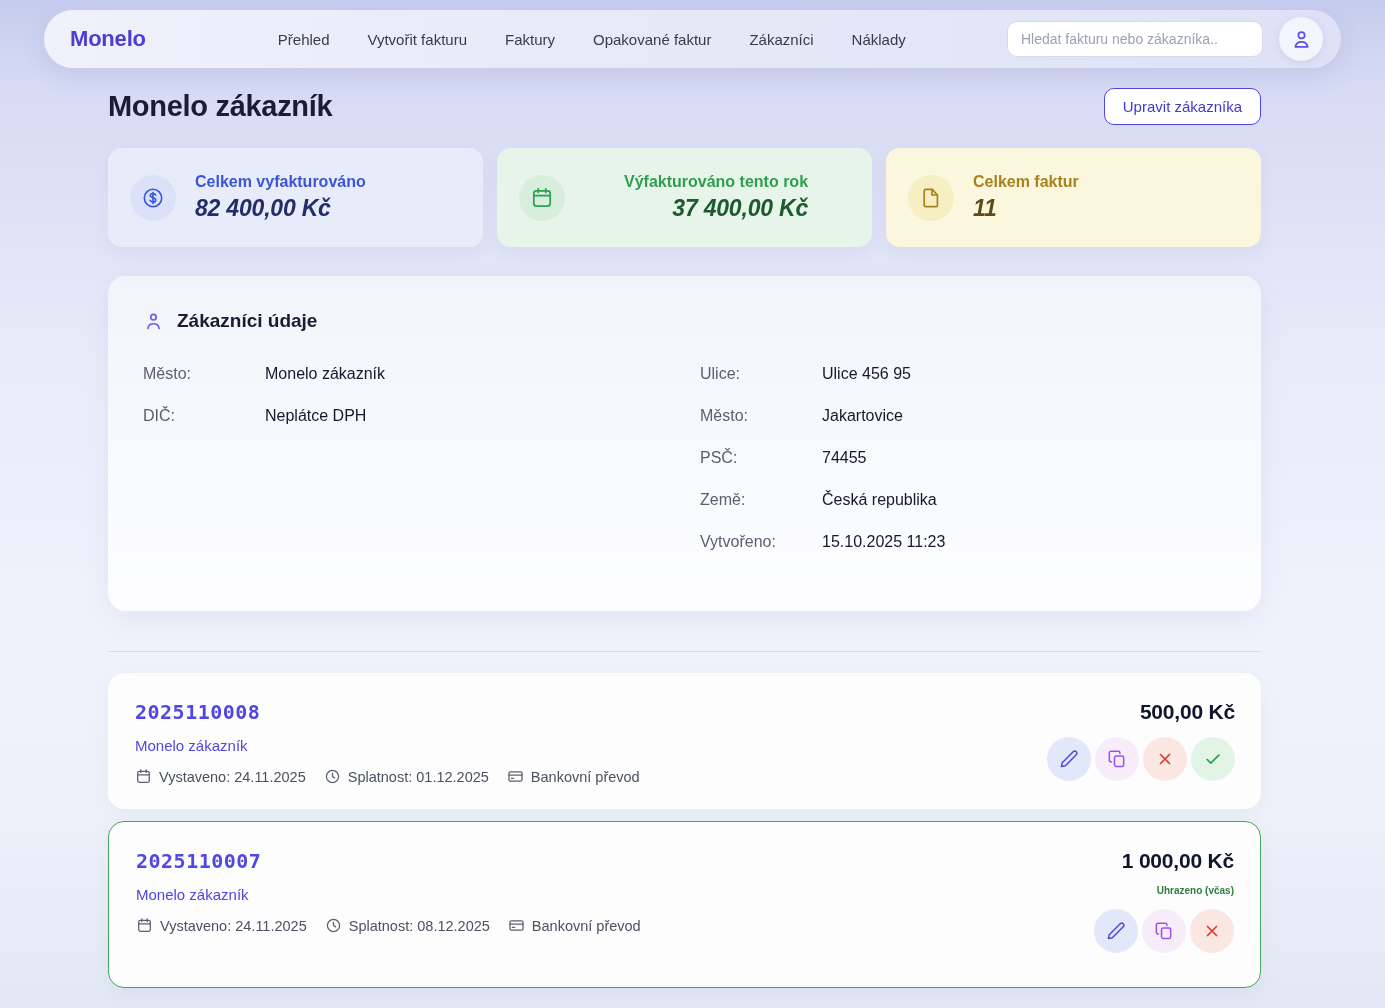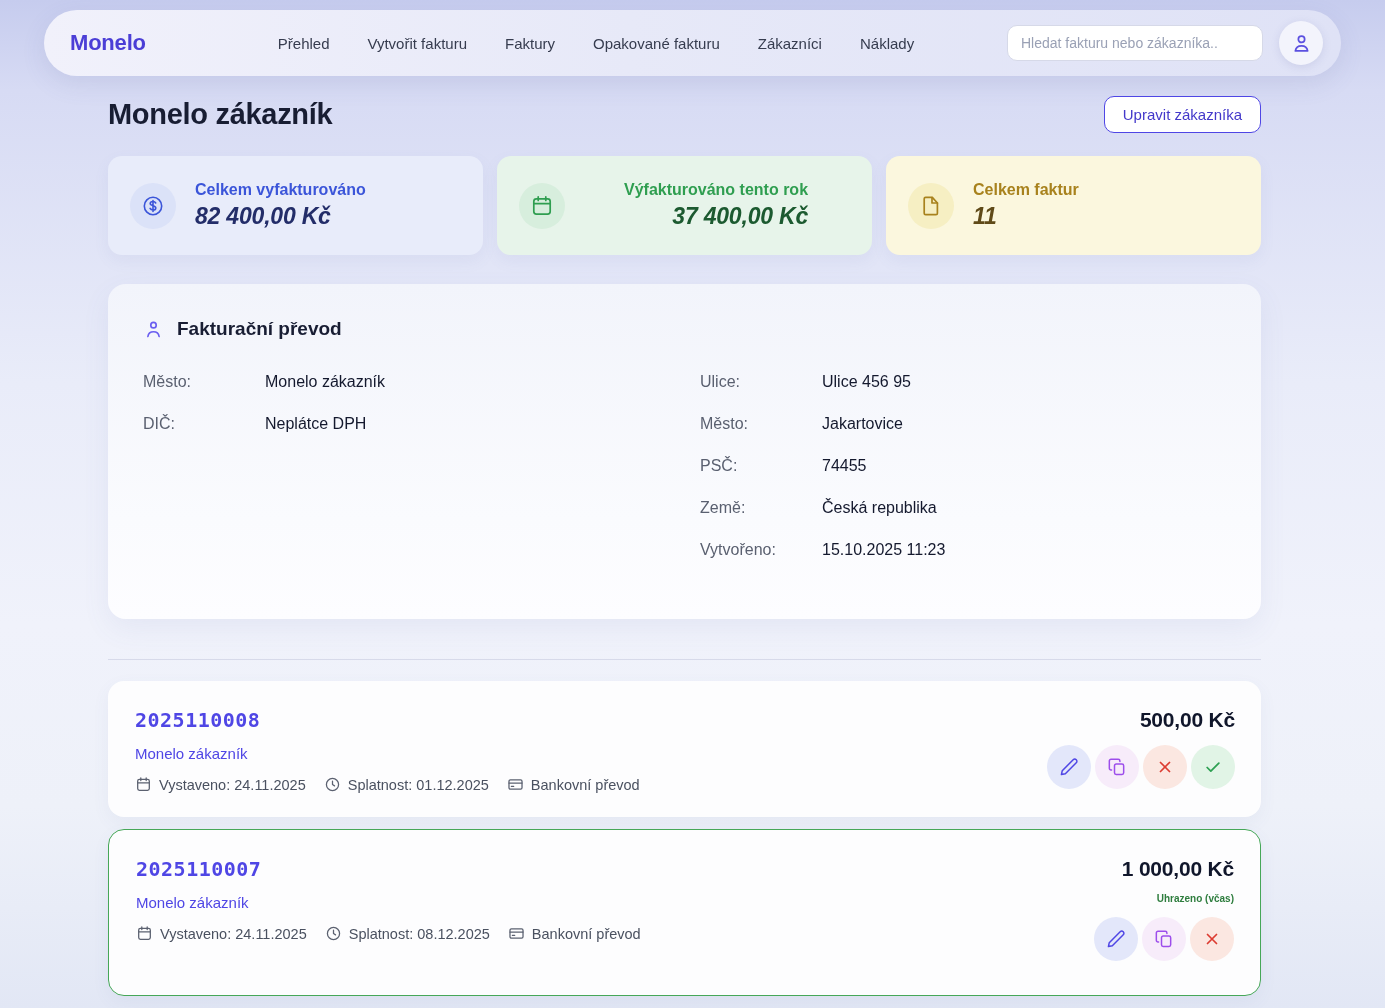--- a/index.html
+++ b/index.html
@@ -6,21 +6,21 @@
   html,body { width:1385px; height:1008px; overflow:hidden; }
   body {
     font-family:"Liberation Sans", sans-serif;
     background:linear-gradient(180deg,#c6ccee 0%,#d7dbf4 9%,#e9ecf9 38%,#f0f2fb 62%,#eef1f9 80%,#e2e7f5 100%);
     color:#1a1f36;
   }
   svg { display:block; }
 
   
   .topnav {
-    margin:10px 44px 0 44px; height:66px; border-radius:33px;
+    margin:10px 44px 0 44px; height:58px; border-radius:33px;
     background:linear-gradient(90deg,#f1f1fb 0%,#e7e9f8 45%,#dfe2f6 100%);
     box-shadow:0 8px 24px rgba(90,95,160,.12);
     display:flex; align-items:center; padding:0 18px 0 26px;
   }
   .logo { font-size:22px; font-weight:700; color:#4b3ed6; letter-spacing:-.2px; }
   .nav-links { display:flex; gap:38px; margin-left:132px; }
   .nav-links span { font-size:15px; color:#363c4f; cursor:pointer; white-space:nowrap; }
   .search {
     margin-left:auto; width:256px; height:36px; border-radius:10px;
     border:1px solid #d6d9e8; background:#fff; padding:0 13px;
@@ -107,21 +107,21 @@
 </style>
 </head>
 <body>
 
 <nav class="topnav">
   <div class="logo">Monelo</div>
   <div class="nav-links">
     <span>Přehled</span>
     <span>Vytvořit fakturu</span>
     <span>Faktury</span>
-    <span>Opakované fakturu</span>
+    <span>Opakované faktur</span>
     <span>Zákazníci</span>
     <span>Náklady</span>
   </div>
   <input class="search" type="text" placeholder="Hledat fakturu nebo zákazníka.." style="">
   <div class="avatar">
     <span>
       <svg width="23" height="23" viewBox="0 0 24 24" fill="none" stroke="#5b50e0" stroke-width="1.8" stroke-linecap="round" stroke-linejoin="round">
         <circle cx="12" cy="7.6" r="3.3"></circle>
           <path d="M5.6 19.8c.5-3.4 3.1-5.4 6.4-5.4s5.9 2 6.4 5.4z"></path>
       </svg>
@@ -176,21 +176,21 @@
   </div>
 
   <section class="billing">
     <div class="billing-head">
       <span>
         <svg width="21" height="21" viewBox="0 0 24 24" fill="none" stroke="#6a5ef0" stroke-width="1.9" stroke-linecap="round" stroke-linejoin="round">
           <circle cx="12" cy="7" r="3.1"></circle>
             <path d="M5.6 20c.5-3.4 3.1-5.4 6.4-5.4s5.9 2 6.4 5.4"></path>
         </svg>
       </span>
-      <span class="billing-title">Fakturační převod</span>
+      <span class="billing-title">Zákazníci údaje</span>
     </div>
     <div class="billing-grid">
       <div>
         <div class="field-row">
           <span class="field-label">Město:</span>
           <span class="field-value">Monelo zákazník</span>
         </div>
         <div class="field-row">
           <span class="field-label">DIČ:</span>
           <span class="field-value">Neplátce DPH</span>

